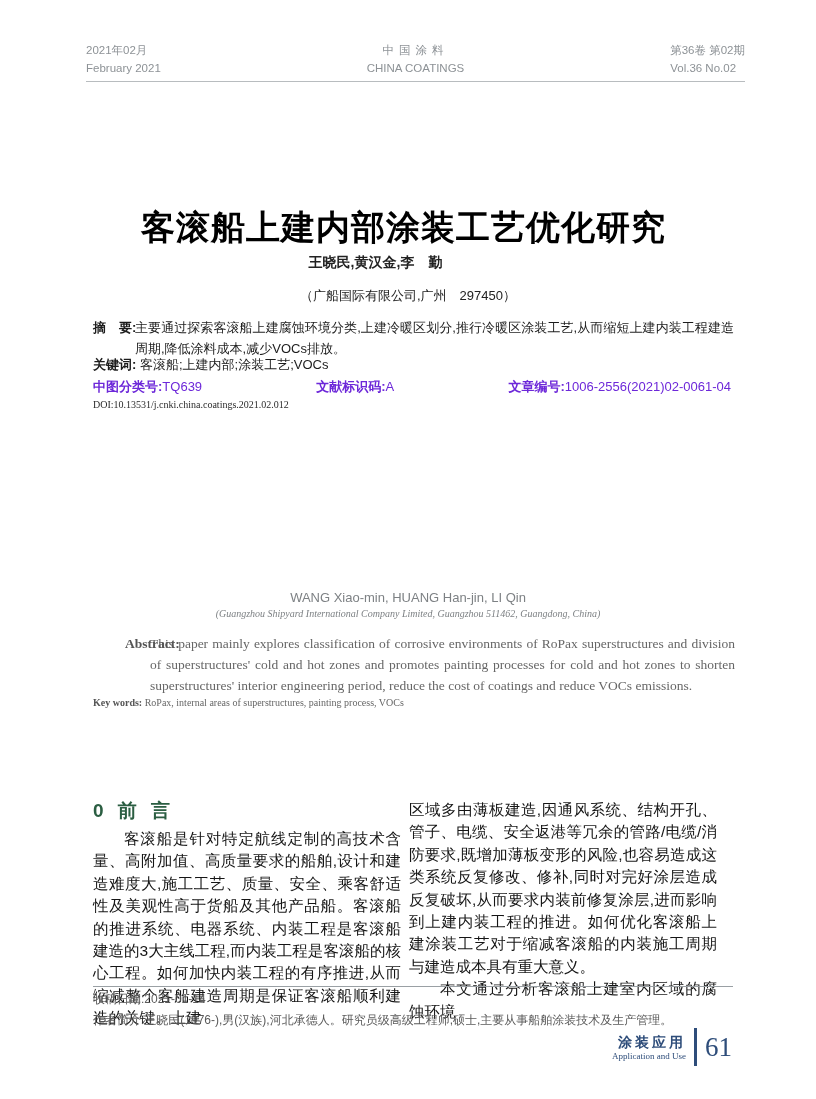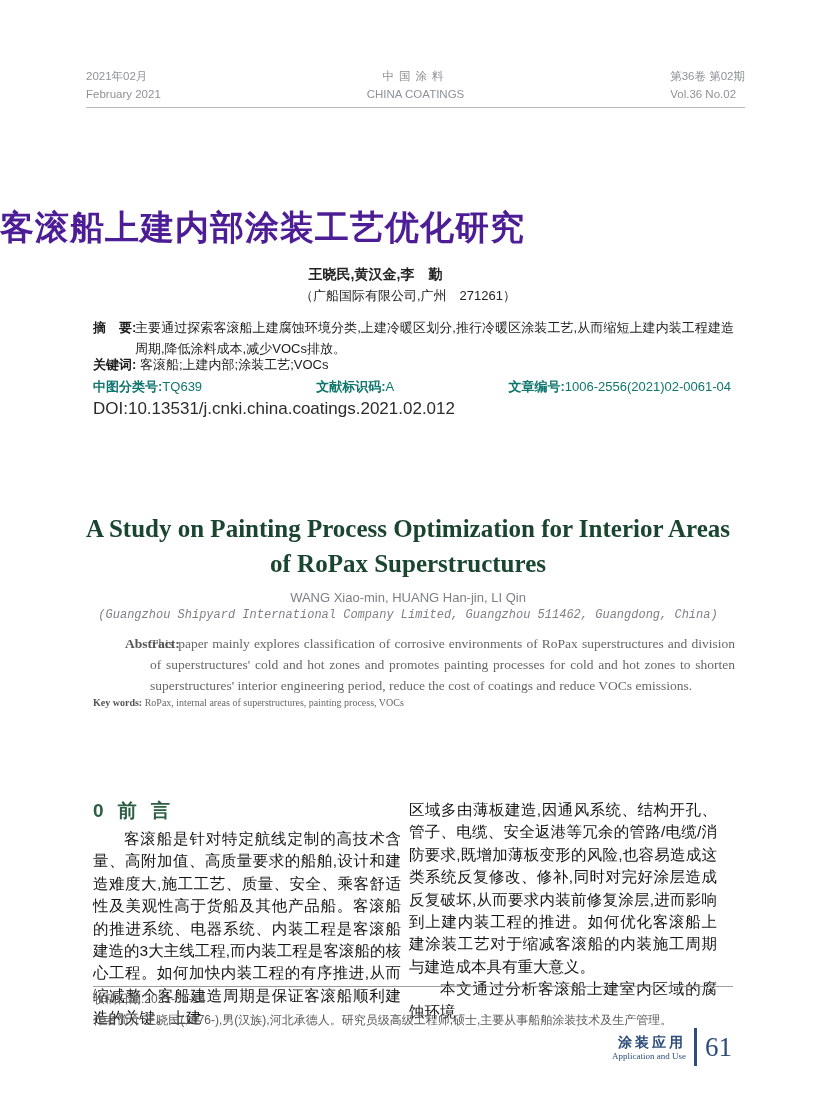--- a/index.html
+++ b/index.html
@@ -5,64 +5,64 @@
   html,body{margin:0;padding:0;background:#ffffff;}
   .page{
     position:relative;width:816px;height:1099px;background:#ffffff;
     font-family:"Liberation Sans","DejaVu Sans",sans-serif;overflow:hidden;
   }
   
   .jheader{
     position:absolute;top:41px;left:86px;width:659px;
     display:flex;justify-content:space-between;align-items:flex-end;
     font-size:11.5px;line-height:18px;color:#8d9296;
-    border-bottom:1px solid #b8bcbf;padding-bottom:4px;margin-top:26px;
+    border-bottom:1px solid #b8bcbf;padding-bottom:4px;
   }
   .jheader .col{white-space:nowrap;}
   .jheader .col.center{text-align:center;}
   .jheader .col.right{text-align:left;}
   .jheader .cn-line{letter-spacing:5px;}
   
   .cn-title{
-    position:absolute;top:205px;left:0;width:807px;
-    font-size:34px;font-weight:bold;color:#4c1d95;letter-spacing:1px;
+    position:absolute;top:205px;left:0;width:807px;text-align:center;
+    font-size:34px;font-weight:bold;color:#000000;letter-spacing:1px;
   }
-  .cn-authors{position:absolute;top:266px;left:0;width:751px;text-align:center;
+  .cn-authors{position:absolute;top:254px;left:0;width:751px;text-align:center;
     font-size:14px;font-weight:bold;color:#222;}
   .cn-affil{position:absolute;top:287px;left:0;width:816px;text-align:center;
     font-size:13px;color:#222;}
   
   .cn-abstract{
     position:absolute;top:317px;left:93px;width:641px;
     font-size:13px;line-height:21px;color:#1c1c1c;text-align:justify;
     padding-left:42px;box-sizing:border-box;
   }
   .cn-abstract .lbl{position:absolute;left:0;top:0;font-weight:bold;}
   .cn-keywords{position:absolute;top:356px;left:93px;width:641px;
     font-size:13px;color:#1c1c1c;}
   .cn-keywords .lbl{font-weight:bold;}
   
   .meta-row{
     position:absolute;top:378px;left:93px;width:638px;
-    display:flex;justify-content:space-between;font-size:13px;color:#0f766e;
+    display:flex;justify-content:space-between;font-size:13px;color:#6d28d9;
   }
   .meta-row .lbl{font-weight:bold;}
-  .doi{position:absolute;top:399px;left:93px;font-size:17px;color:#2b2b2b;
-    font-family:Liberation Sans, sans-serif;}
+  .doi{position:absolute;top:399px;left:93px;font-size:10px;color:#2b2b2b;
+    font-family:Liberation Serif, serif;}
   
   .en-title{
     position:absolute;top:511px;left:63px;width:690px;text-align:center;
     font-family:"Liberation Serif","DejaVu Serif",serif;
     font-size:25px;line-height:35px;font-weight:bold;color:#1a4530;
   }
   .en-authors{position:absolute;top:590px;left:0;width:816px;text-align:center;
     font-size:13px;color:#7d8184;}
   .en-affil{position:absolute;top:608px;left:0;width:816px;text-align:center;
-    font-family:Liberation Mono, monospace;font-style:italic;
-    font-size:12px;color:#7d8184;}
+    font-family:Liberation Serif, serif;font-style:italic;
+    font-size:10px;color:#7d8184;}
   
   .en-abstract{
     position:absolute;top:633px;left:93px;width:642px;
     font-family:"Liberation Serif","DejaVu Serif",serif;
     font-size:13.5px;line-height:21px;color:#666;text-align:justify;
     padding-left:57px;box-sizing:border-box;
   }
   .en-abstract .lbl{position:absolute;left:0;top:0;font-weight:bold;color:#555;margin-left:32px;}
   .en-keywords{position:absolute;top:697px;left:93px;width:642px;
     font-family:"Liberation Serif","DejaVu Serif",serif;
@@ -113,21 +113,21 @@
       <div>CHINA COATINGS</div>
     </div>
     <div class="col right">
       <div>第36卷 第02期</div>
       <div>Vol.36 No.02</div>
     </div>
   </div>
 
   <div class="cn-title">客滚船上建内部涂装工艺优化研究</div>
   <div class="cn-authors">王晓民,黄汉金,李　勤</div>
-  <div class="cn-affil">（广船国际有限公司,广州　271261）</div>
+  <div class="cn-affil">（广船国际有限公司,广州　297450）</div>
 
   <div class="cn-abstract">
     <span class="lbl">摘　要:</span>
     <span>主要通过探索客滚船上建腐蚀环境分类,上建冷暖区划分,推行冷暖区涂装工艺,从而缩短上建内装工程建造周期,降低涂料成本,减少VOCs排放。</span>
   </div>
   <div class="cn-keywords">
     <span class="lbl">关键词:</span>
     <span>客滚船;上建内部;涂装工艺;VOCs</span>
   </div>
 
@@ -137,24 +137,20 @@
     </div>
     <div>
       <span class="lbl">文献标识码:</span><span>A</span>
     </div>
     <div>
       <span class="lbl">文章编号:</span><span>1006-2556(2021)02-0061-04</span>
     </div>
   </div>
   <div class="doi">DOI:10.13531/j.cnki.china.coatings.2021.02.012</div>
 
-  <div class="en-title">
-    <div>A Study on Painting Process Optimization for Interior Areas</div>
-    <div>of RoPax Superstructures</div>
-  </div>
   <div class="en-authors">WANG Xiao-min, HUANG Han-jin, LI Qin</div>
   <div class="en-affil">(Guangzhou Shipyard International Company Limited, Guangzhou 511462, Guangdong, China)</div>
 
   <div class="en-abstract">
     <span class="lbl">Abstract:</span>
     <span>This paper mainly explores classification of corrosive environments of RoPax superstructures and division of superstructures' cold and hot zones and promotes painting processes for cold and hot zones to shorten superstructures' interior engineering period, reduce the cost of coatings and reduce VOCs emissions.</span>
   </div>
   <div class="en-keywords">
     <span class="lbl">Key words:</span>
     <span>RoPax, internal areas of superstructures, painting process, VOCs</span>

